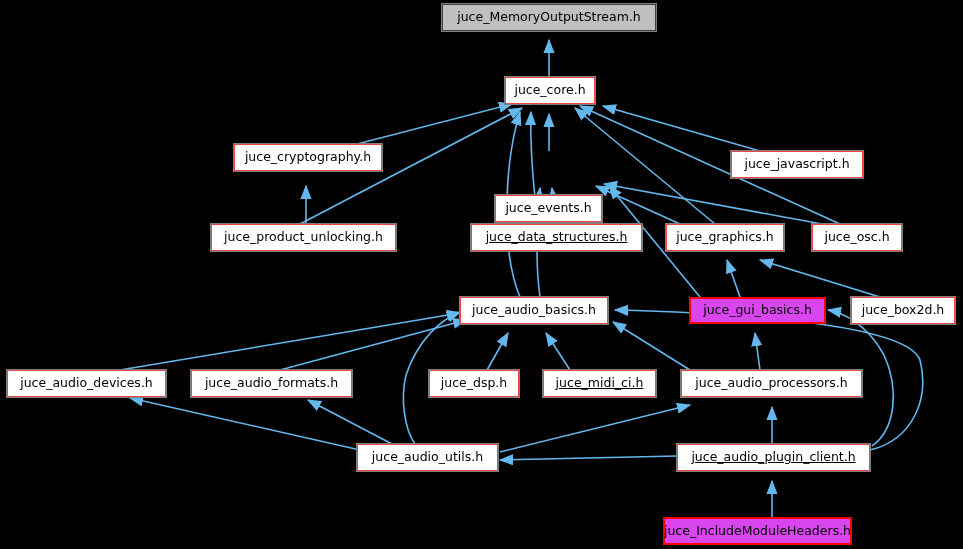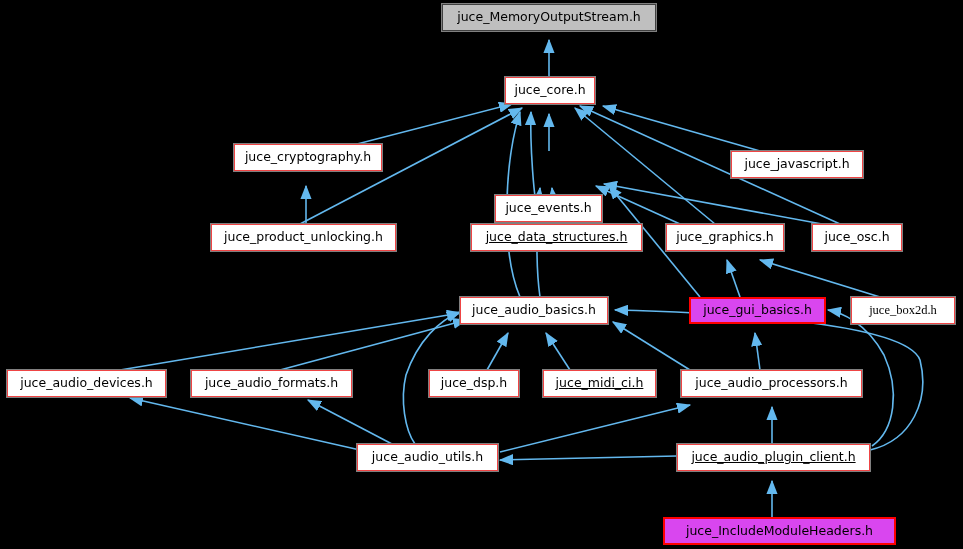--- a/index.html
+++ b/index.html
@@ -122,21 +122,21 @@
       </div>
       <div class="node-box" style="left: 812px; top: 224px; width: 90px; height: 27px;">
         <span>juce_osc.h</span>
       </div>
       <div class="node-box" style="left: 460px; top: 297px; width: 148px; height: 27px;">
         <span>juce_audio_basics.h</span>
       </div>
       <div class="node-box highlight" style="left: 689px; top: 297px; width: 137px; height: 27px;">
         <span>juce_gui_basics.h</span>
       </div>
-      <div class="node-box" style="left: 851px; top: 297px; width: 104px; height: 27px; font-family: Liberation Serif, serif;">
+      <div class="node-box" style="left: 851px; top: 297px; width: 104px; height: 27px;">
         <span>juce_box2d.h</span>
       </div>
       <div class="node-box" style="left: 7px; top: 370px; width: 159px; height: 27px;">
         <span>juce_audio_devices.h</span>
       </div>
       <div class="node-box" style="left: 191px; top: 370px; width: 161px; height: 27px;">
         <span>juce_audio_formats.h</span>
       </div>
       <div class="node-box" style="left: 429px; top: 370px; width: 90px; height: 27px;">
         <span>juce_dsp.h</span>
@@ -146,17 +146,17 @@
       </div>
       <div class="node-box" style="left: 681px; top: 370px; width: 181px; height: 27px;">
         <span>juce_audio_processors.h</span>
       </div>
       <div class="node-box" style="left: 357px; top: 444px; width: 141px; height: 27px;">
         <span>juce_audio_utils.h</span>
       </div>
       <div class="node-box" style="left: 677px; top: 444px; width: 193px; height: 27px; text-decoration: underline;">
         <span>juce_audio_plugin_client.h</span>
       </div>
-      <div class="node-box highlight" style="left: 663px; top: 517px; width: 233px; height: 28px;">
+      <div class="node-box highlight" style="left: 663px; top: 517px; width: 189px; height: 28px;">
         <span>juce_IncludeModuleHeaders.h</span>
       </div>
     </div>
 </div>
 
 </body></html>

